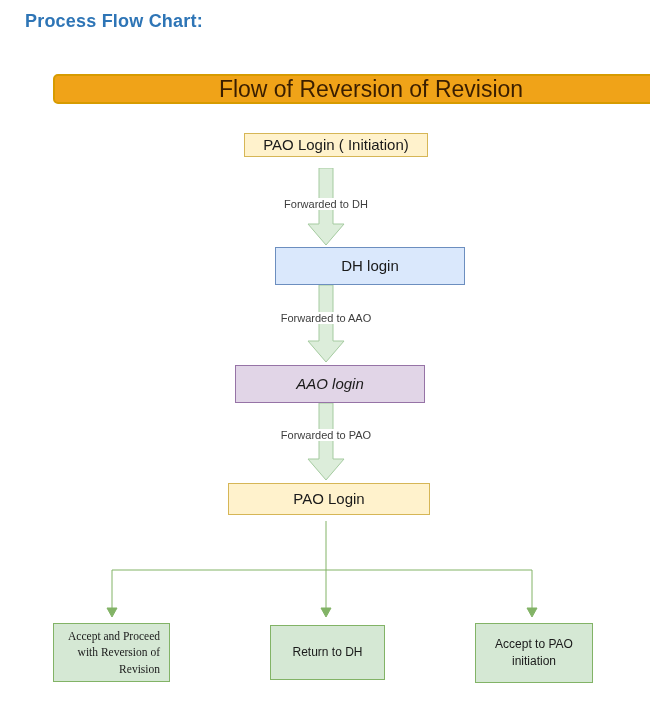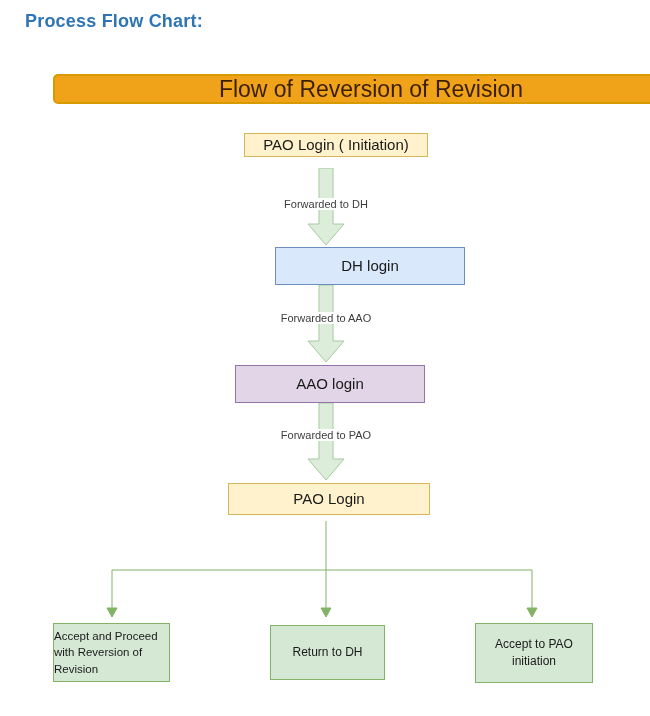--- a/index.html
+++ b/index.html
@@ -42,27 +42,27 @@
     color:var(--banner_text);font-size:23px;font-weight:400;
   }
   .node{
     position:absolute;
     display:flex;align-items:center;justify-content:center;
     font-size:15px;color:var(--text_dark);
     text-align:center;line-height:1.2;
   }
   .node.yellow{background:var(--yellow_fill);border:1px solid var(--yellow_border);}
   .node.blue{background:var(--blue_fill);border:1px solid var(--blue_border);margin-left:40px;}
-  .node.purple{background:var(--purple_fill);border:1px solid var(--purple_border);}
+  .node.purple{background:var(--purple_fill);border:1px solid var(--purple_border);font-style:italic;}
   .outcome{
     position:absolute;
     background:var(--green_fill);border:1px solid var(--green_border);
     color:var(--text_dark);font-size:11.5px;line-height:1.45;
   }
-  .outcome.left-align{display:flex;align-items:center;text-align:left;padding:6px 0;}
+  .outcome.left-align{display:flex;align-items:center;text-align:right;padding:6px 9px;font-family:Liberation Serif, serif;}
   .outcome.centered{display:flex;align-items:center;justify-content:center;text-align:center;padding:4px 8px;font-size:12px;}
   .thick-arrow{position:absolute;}
   .thick-arrow .band{fill:var(--arrow_fill);stroke:var(--arrow_stroke);stroke-width:1;}
   .edge-label{
     position:absolute;transform:translateX(-50%);
     background:#ffffff;padding:0 4px;
     font-size:11px;color:var(--label_text);white-space:nowrap;
   }
   .connector{position:absolute;}
   .connector .wire{stroke:var(--line_green);stroke-width:1;fill:none;}

